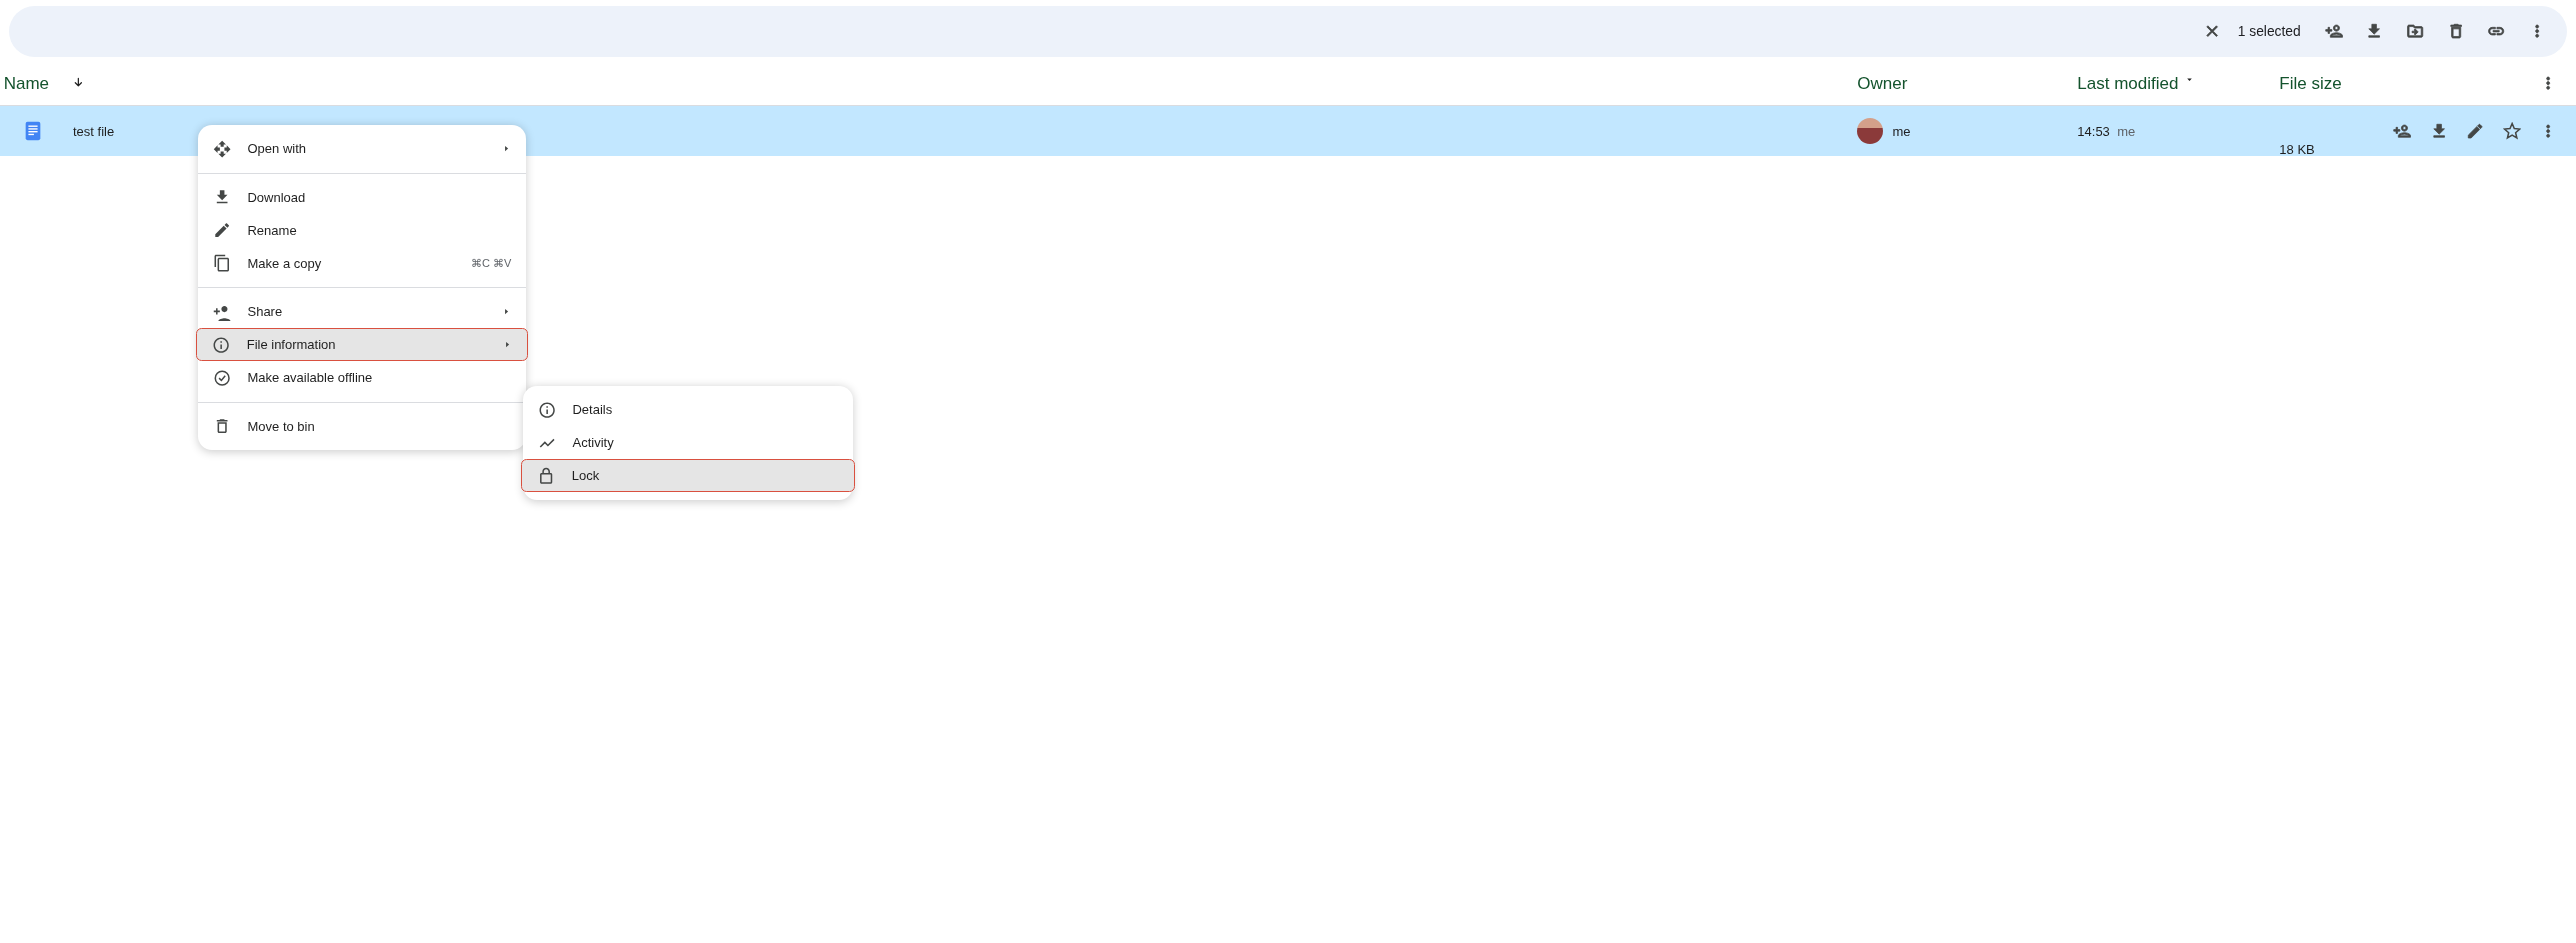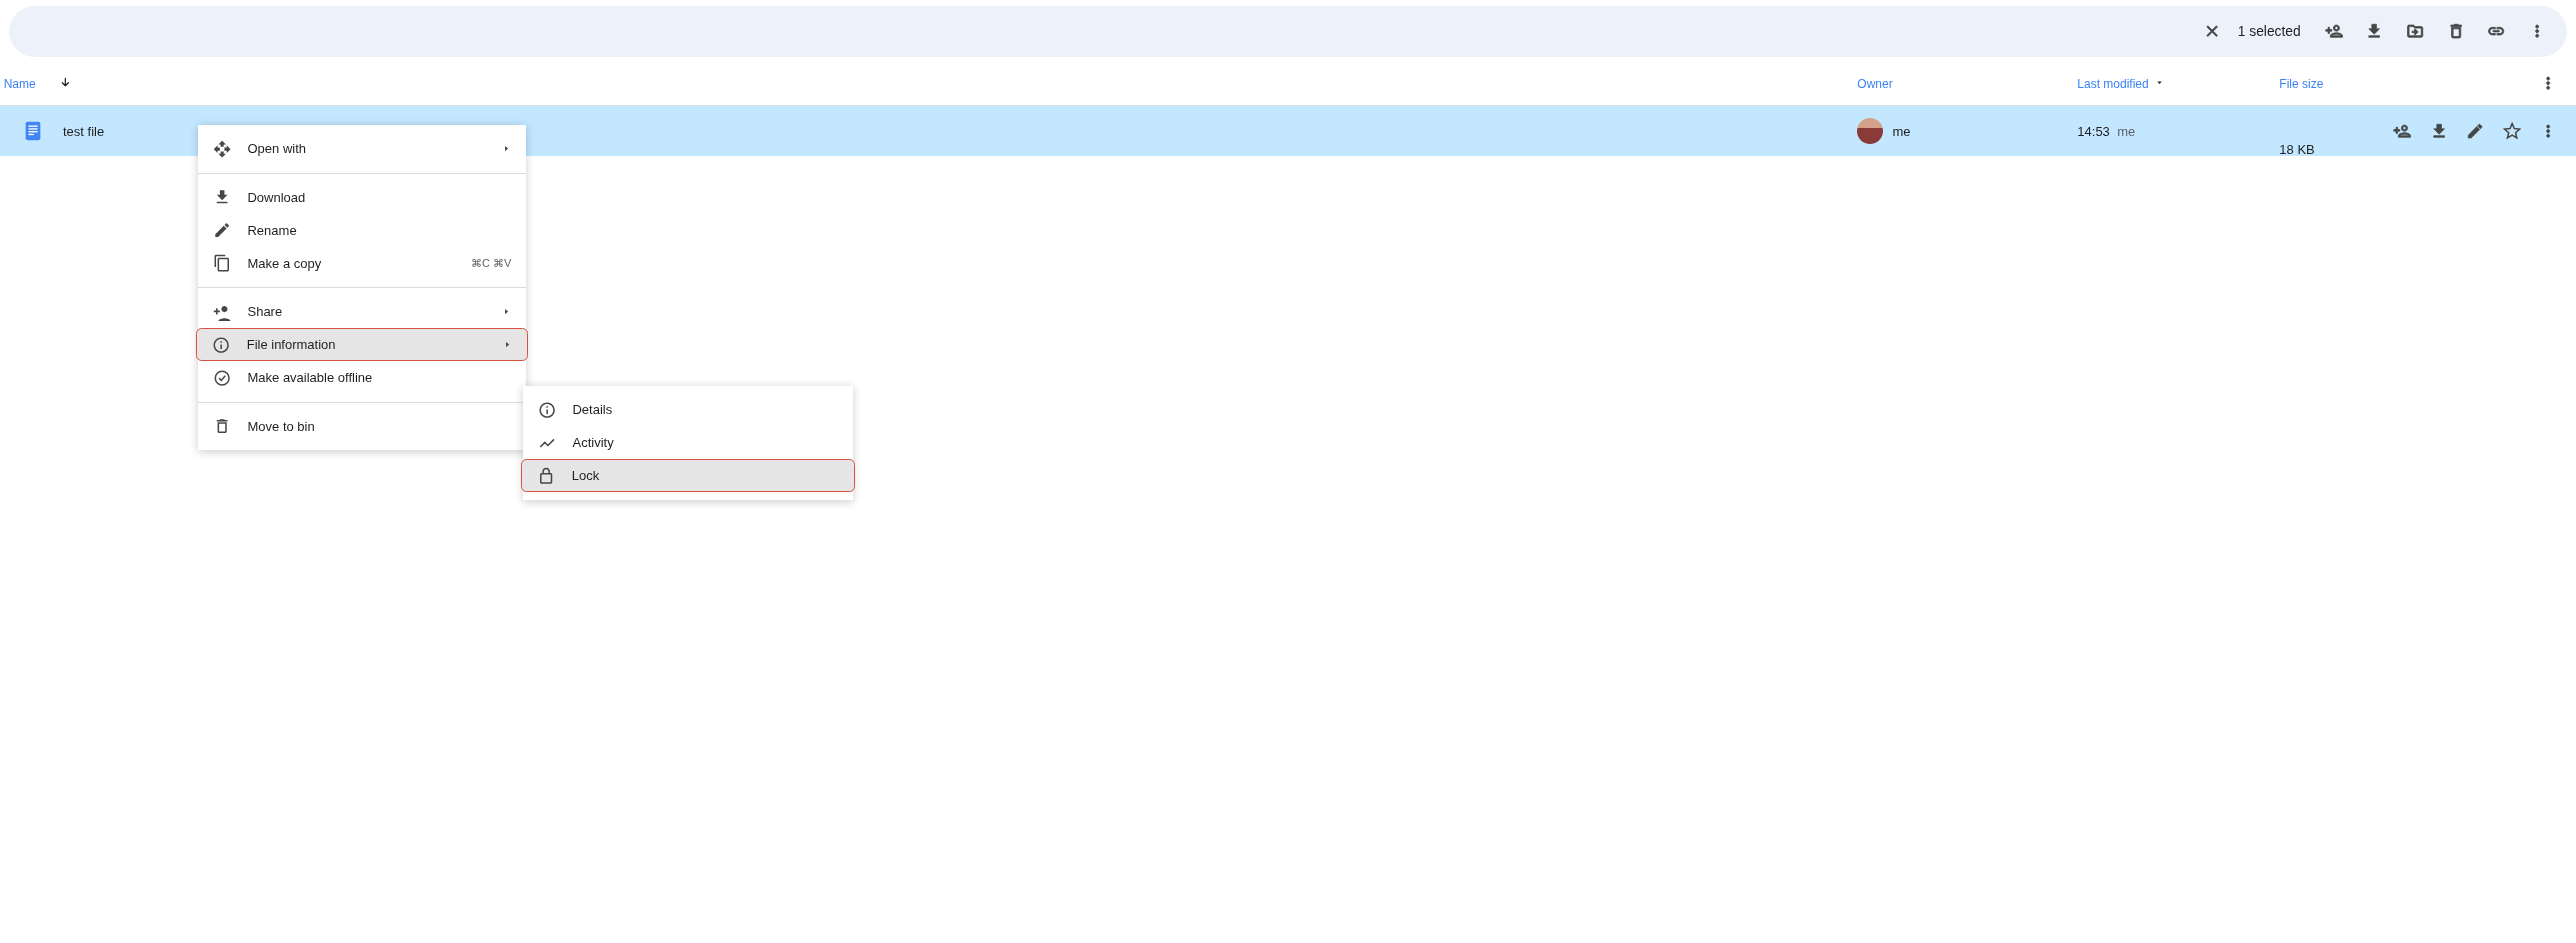--- a/index.html
+++ b/index.html
@@ -50,36 +50,36 @@
       height: 44px;
       padding: 0 3.7px;
       border-bottom: 0.9px solid #dadce0;
     }
     .col-name { flex: 1; padding-left: 0; display: flex; align-items: center; gap: 22px; }
     .col-owner { width: 220px; }
     .col-modified { width: 202px; display: flex; align-items: flex-start; gap: 5.5px; }
     .col-size { width: 110px; }
     .col-actions { width: 183px; display:flex; justify-content:flex-end; padding-right: 9.2px; }
     .header-label {
-      font-size: 12px;
+      font-size: 17px;
       font-weight: 500;
-      color: #3b82f6;
+      color: #14532d;
     }
     .file-row {
       display: flex;
       align-items: center;
       height: 50px;
       background: #c2e7ff;
       padding: 0 3.7px;
     }
     .file-name-cell {
       flex: 1;
       display: flex;
       align-items: center;
-      gap: 19px;
+      gap: 29px;
       padding-left: 18.3px;
     }
     .doc-icon {
       width: 22px;
       height: 22px;
     }
     .file-name {
       font-size: 13px;
       color: #1f1f1f;
     }
@@ -110,21 +110,21 @@
       width: 29px;
       height: 29px;
       display: flex;
       align-items: center;
       justify-content: center;
       cursor: pointer;
     }
     .context-menu {
       position: absolute;
       background: #fff;
-      border-radius: 1px;
+      border-radius: 14px;
       box-shadow: 0 1.8px 9.2px rgba(0,0,0,0.2);
       padding: 7.3px 0;
       min-width: 328px;
     }
     .menu1 { left: 198px; top: 125px; }
     .menu2 { left: 523px; top: 362px; min-width: 330px; margin-top: 24px; }
     .menu-item {
       display: flex;
       align-items: center;
       height: 33px;

